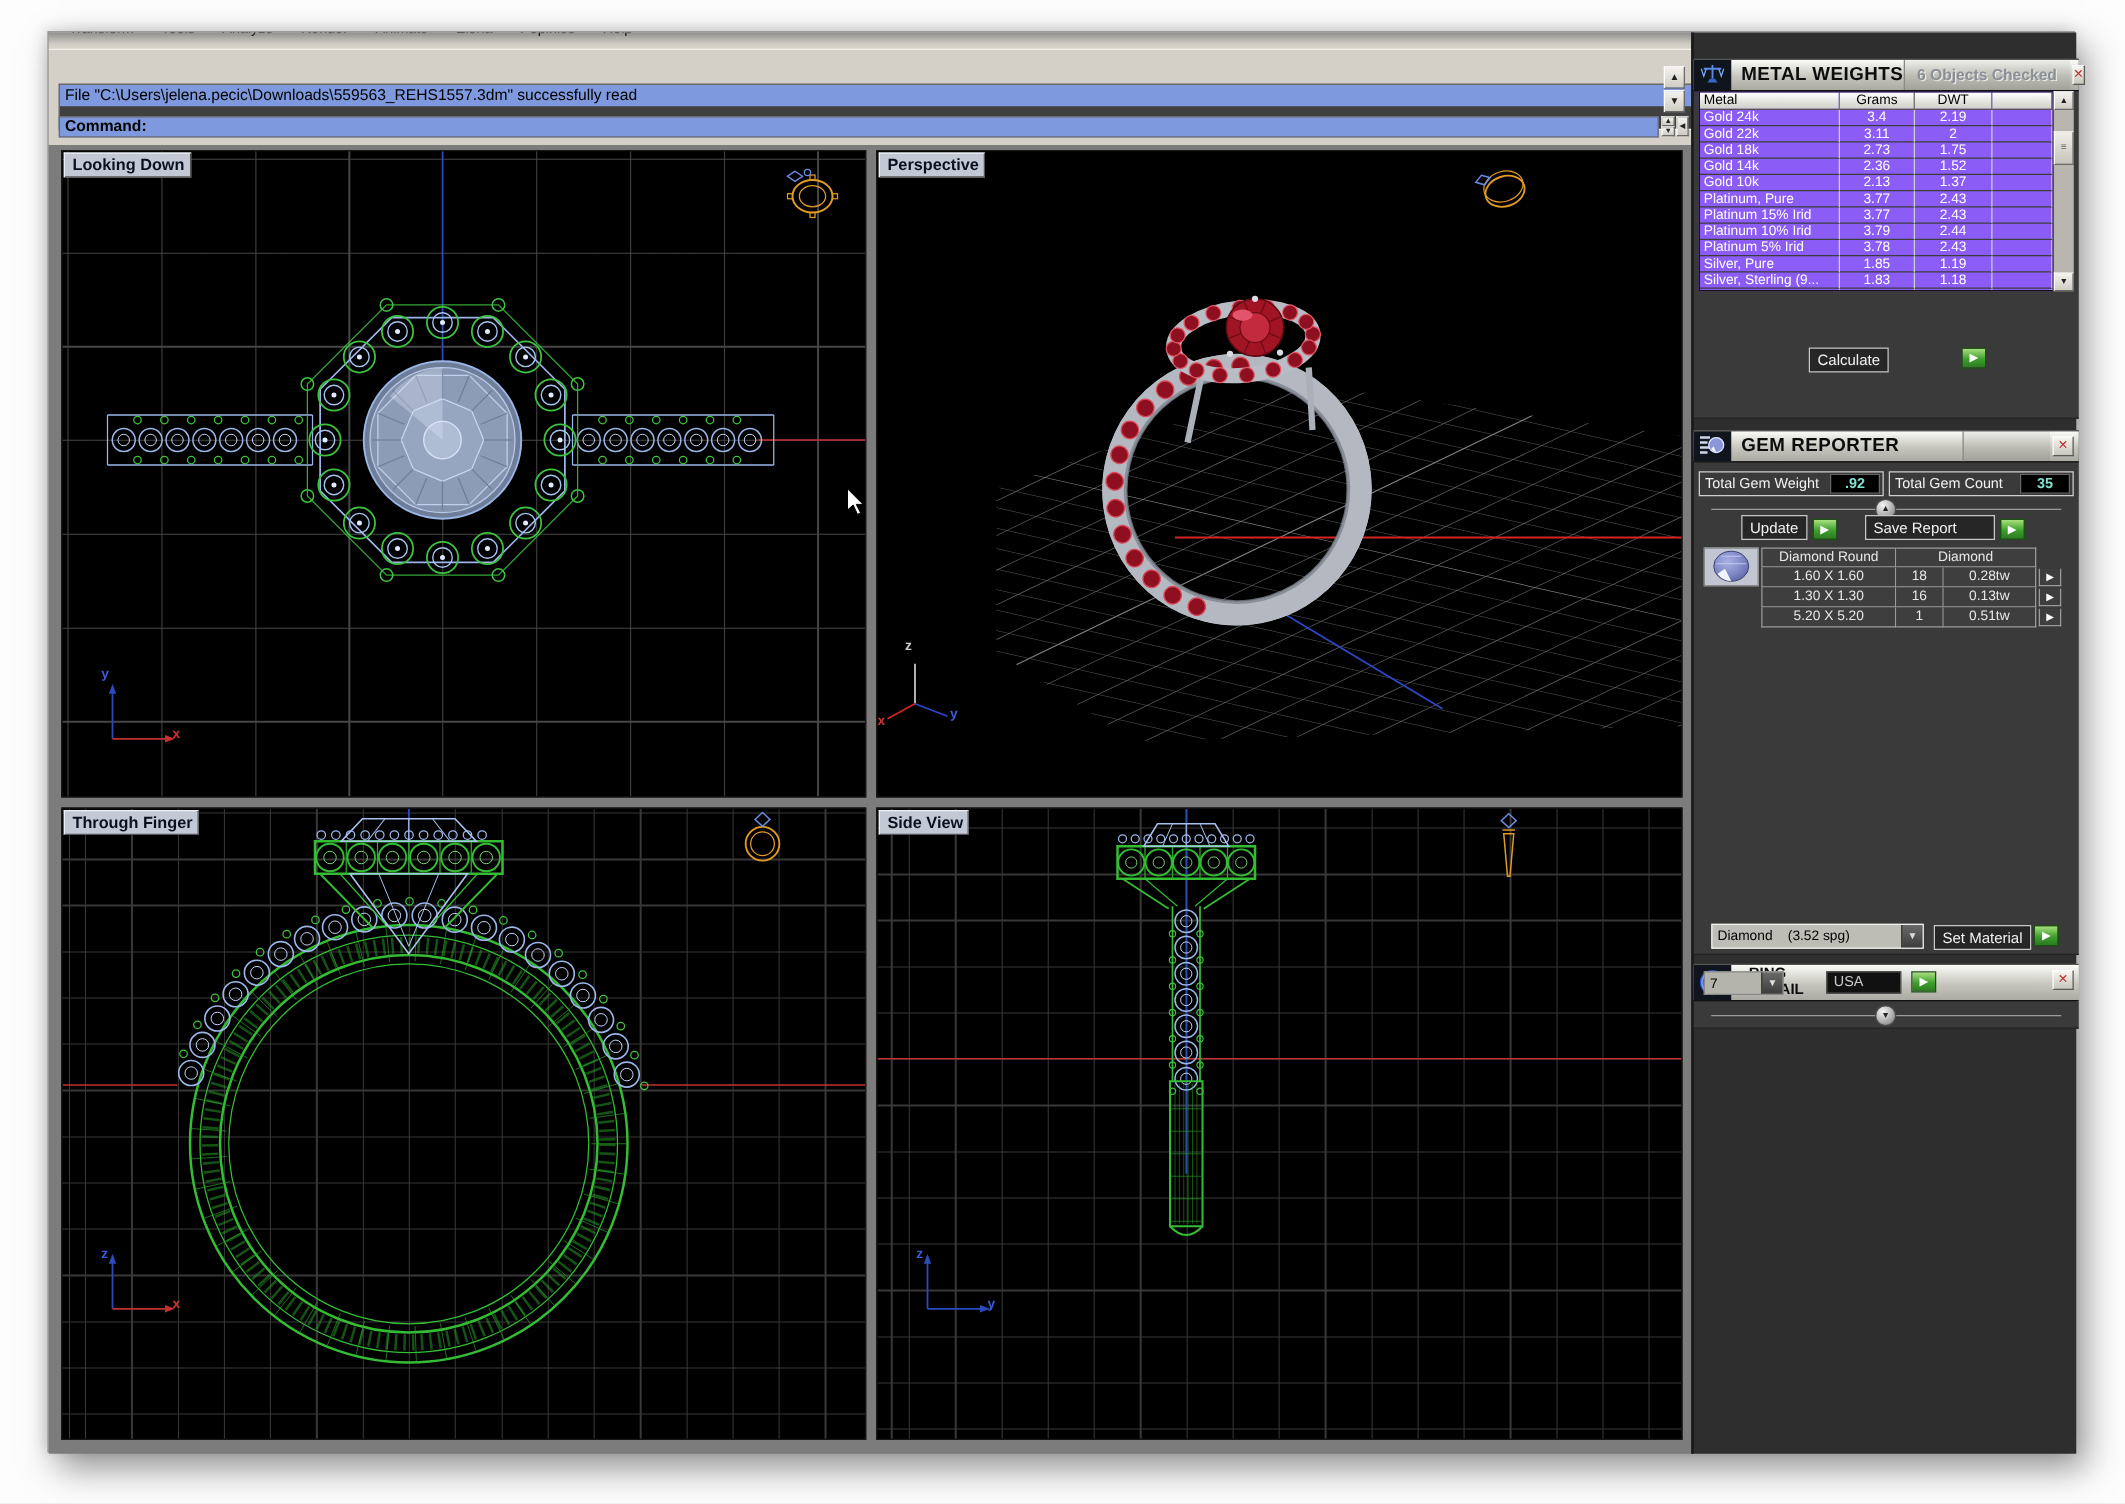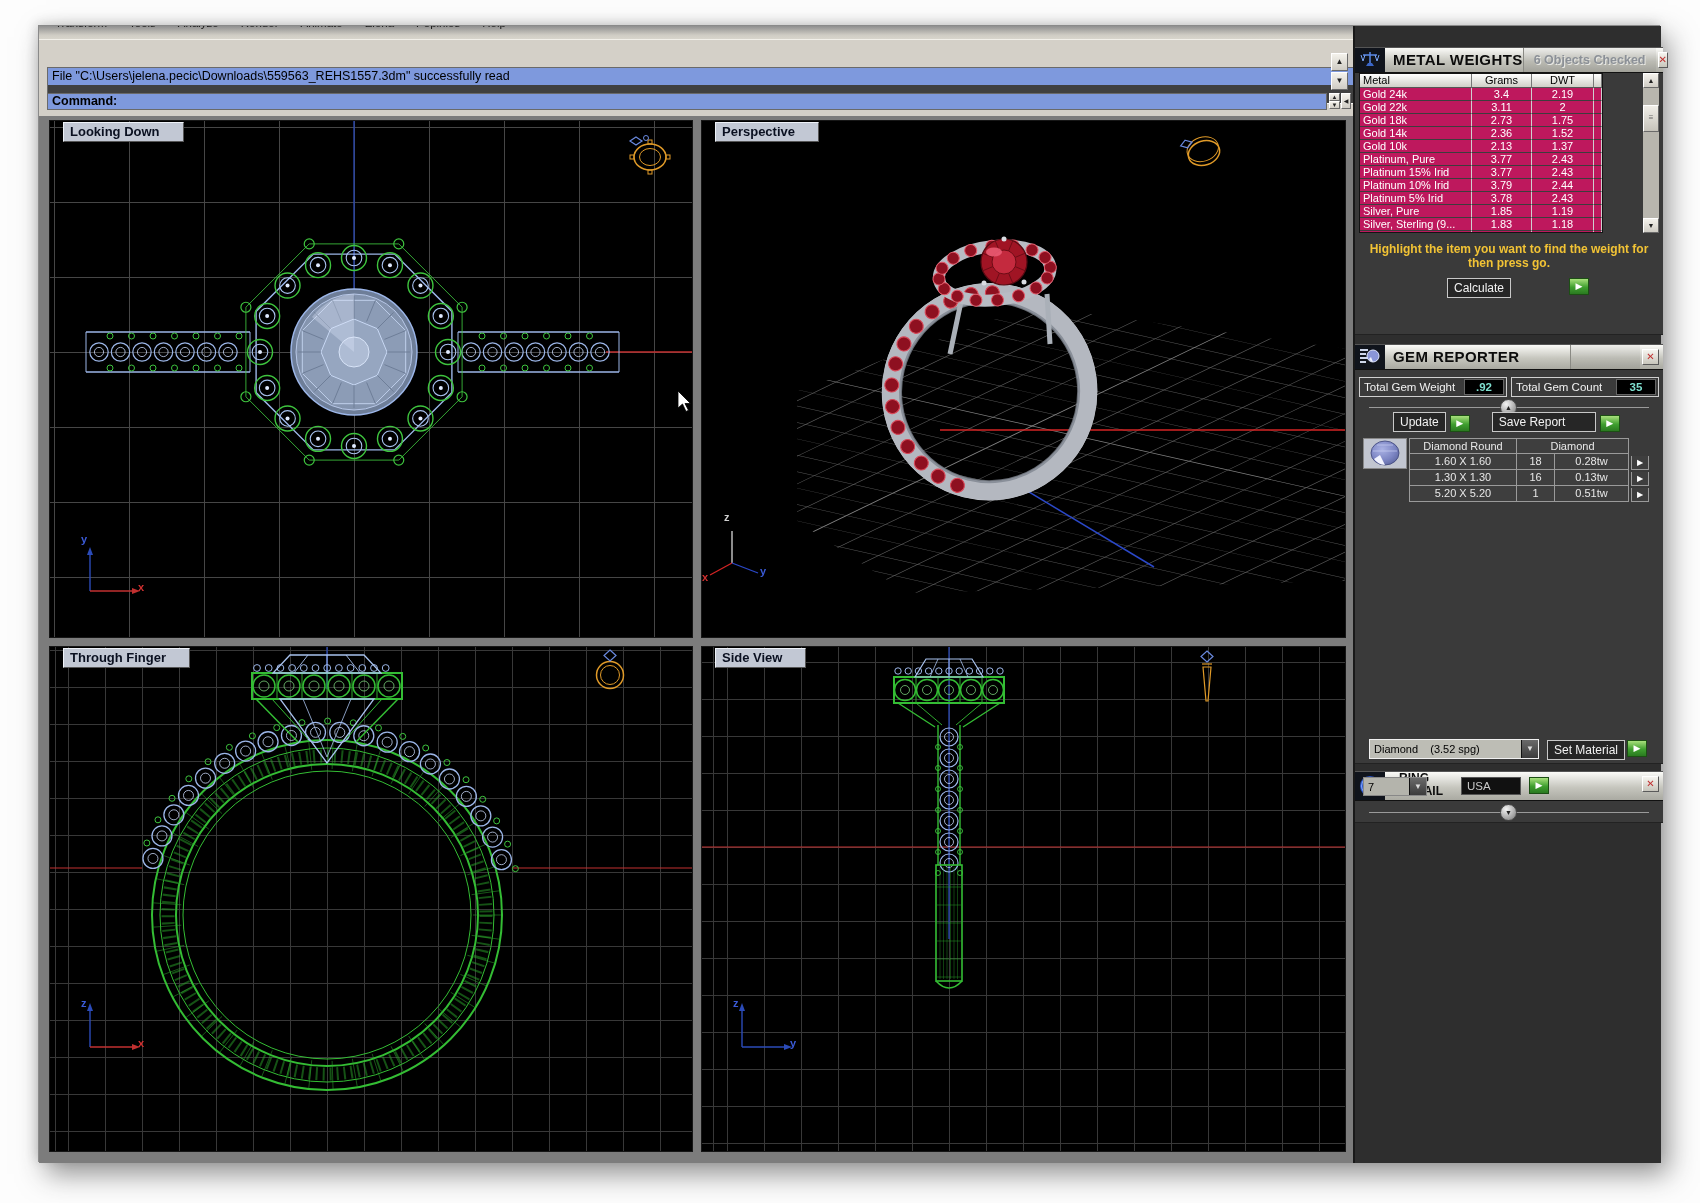--- a/index.html
+++ b/index.html
@@ -38,37 +38,37 @@
   #vp3 { left:10px; top:530px; width:644px; height:506px;
          background-image:repeating-linear-gradient(to right,#383838 0 1px,transparent 1px 37px),
                           repeating-linear-gradient(to bottom,#383838 0 1px,transparent 1px 37px);
          background-position:18px 0,0 3px; background-color:#000; }
   #vp4 { left:662px; top:530px; width:645px; height:506px;
          background-image:repeating-linear-gradient(to right,#383838 0 1px,transparent 1px 37px),
                           repeating-linear-gradient(to bottom,#383838 0 1px,transparent 1px 37px);
          background-position:25px 0,0 15px; background-color:#000; }
   .vp svg { position:absolute; left:0; top:0; }
   .vplabel { position:absolute; left:1px; top:1px; background:#c2c8d4; color:#0a1020; font-size:13px; font-weight:bold;
-             padding:1px 23px 2px 6px; border:1px solid; border-color:#eef2f8 #565656 #565656 #eef2f8; cursor:default;margin-left:12px; }
+             padding:1px 4px 2px 6px; border:1px solid; border-color:#eef2f8 #565656 #565656 #eef2f8; cursor:default; }
   .axl { position:absolute; font-size:11px; font-weight:bold; }
 
   
   .rpanel { position:absolute; left:1314px; top:0; width:308px; height:1137px; background:#2e2e2e; border-left:2px solid #191919; }
   .hdrbar { position:absolute; left:0; width:308px; height:26px; display:flex; align-items:stretch;
             background:linear-gradient(#fbfbf8,#c6c6be 55%,#aaaaa2); border-top:1px solid #555; border-bottom:1px solid #111; }
   .hdricon { width:30px; background:#10141c; display:flex; align-items:center; justify-content:center; flex:0 0 30px; }
   .hdrtitle { font-size:15px; font-weight:bold; color:#0c0c0c; letter-spacing:.4px; line-height:24px; padding-left:8px; white-space:nowrap; }
   .hdrchip { margin-left:auto; font-size:12.5px; font-weight:bold; color:#8b9097; text-shadow:1px 1px 0 #e8e8e4;
              background:rgba(0,0,0,.05); border-left:1px solid #8a8a84; line-height:24px; padding:0 10px; white-space:nowrap; }
   .xbtn { width:17px; height:16px; margin:4px 4px 0 2px; background:linear-gradient(#f6f5f0,#c8c6bc); border:1px solid;
           border-color:#fff #5a5a5a #5a5a5a #fff; color:#c03030; font-size:10px; font-weight:bold; text-align:center; line-height:14px; cursor:default; }
   .body-sect { position:absolute; left:0; width:308px; background:#3a3a3a; border-bottom:1px solid #222; }
 
   
-  .mwtable { position:absolute; left:4px; top:47px; width:244px; height:160px; overflow:hidden; background:#be185d; border:1px solid #141414; }
+  .mwtable { position:absolute; left:4px; top:47px; width:284px; height:160px; overflow:hidden; background:#8b5cf6; border:1px solid #141414; }
   .mwhead,.mwrow { display:grid; grid-template-columns:112px 60px 62px 1fr; }
   .mwhead { height:14px; }
   .mwhead span { background:linear-gradient(#ffffff,#cfcfc7); color:#000; font-size:11px; line-height:13px; padding-left:3px;
                  border-right:1px solid #777; border-bottom:1px solid #555; }
   .mwhead span + span { text-align:center; padding-left:0; }
   .mwrow { height:13px; }
   .mwrow span { color:#fff; font-size:11px; line-height:12px; padding-left:3px; border-right:1px solid #cfcfcf;
                 border-bottom:1px solid #3d3d3d; white-space:nowrap; overflow:hidden; }
   .mwrow span + span { text-align:center; padding-left:0; }
   .mwscroll { position:absolute; left:288px; top:47px; width:16px; height:160px; background:#b8b6ae; }
@@ -825,24 +825,20 @@
             <span>1.17</span>
             <span></span>
           </div>
       </div>
       <div class="mwscroll">
         <div class="sb" style="top:0;">▲</div>
         <div class="mwthumb">≡</div>
         <div class="sb" style="bottom:0;">▼</div>
       </div>
 
-      <div class="instr">
-        <div>Highlight the item you want to find the weight for</div>
-        <div>then press go.</div>
-      </div>
       <div style="position:absolute; left:92px; top:252px;" class="btn-dark">Calculate</div>
       <div style="position:absolute; left:214px; top:252px;" class="ga">▶</div>
 
       <div class="body-sect" style="top:318px; height:420px;"></div>
       <div class="hdrbar" style="top:318px;">
         <div class="hdricon">
           <svg width="22" height="20" viewBox="0 0 22 20">
             <rect x="1" y="2" width="8" height="2" fill="#cdd6ea"></rect>
               <rect x="1" y="6" width="6" height="2" fill="#cdd6ea"></rect>
             <rect x="1" y="10" width="8" height="2" fill="#cdd6ea"></rect>

